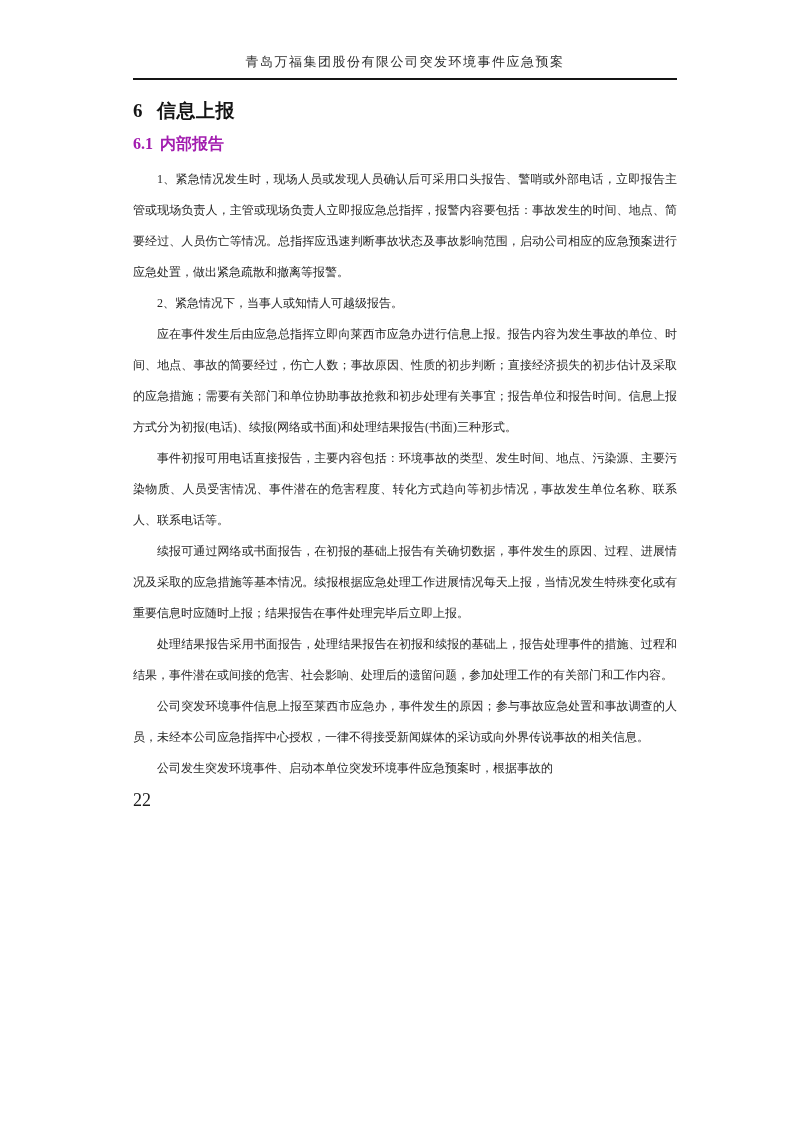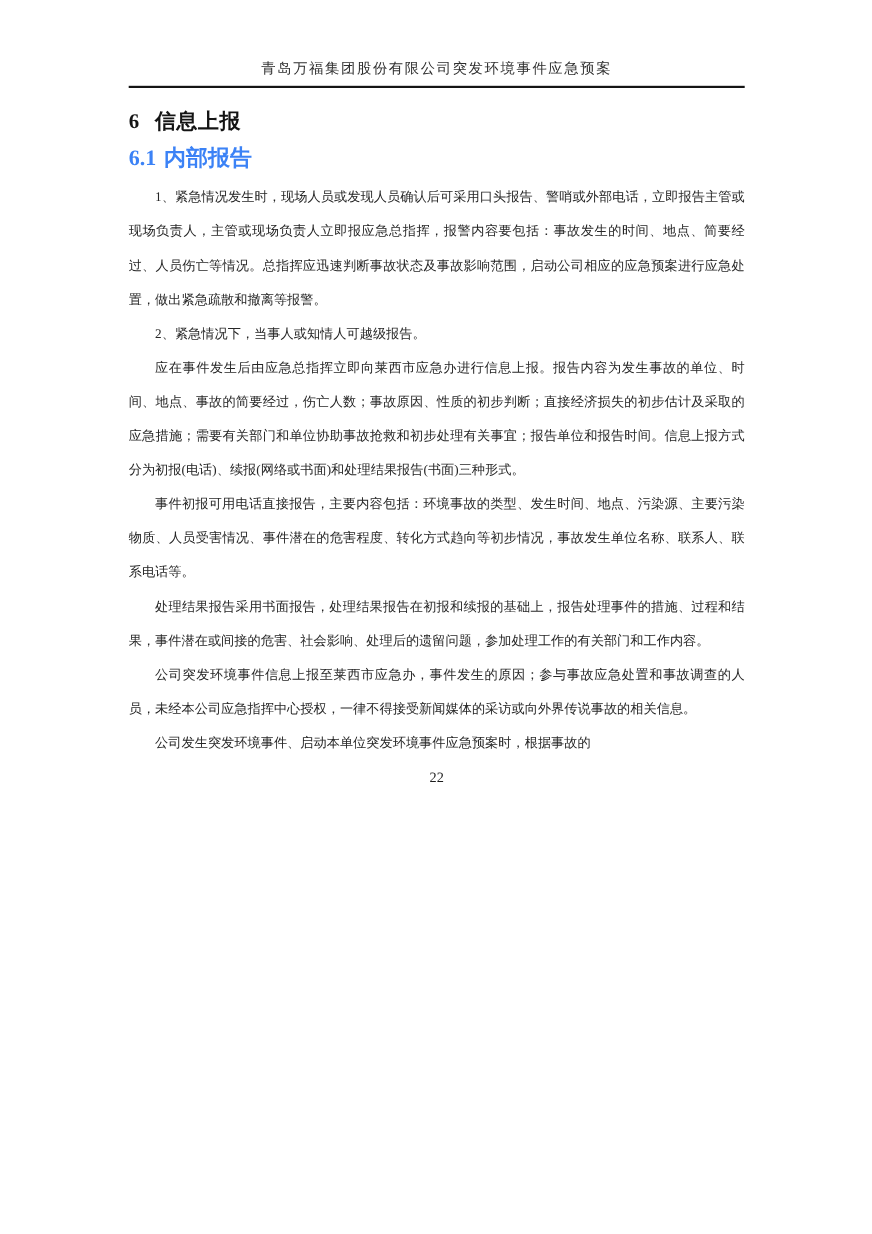--- a/index.html
+++ b/index.html
@@ -11,20 +11,21 @@
     position: relative;
     width: 793px;
     height: 1122px;
     background: #ffffff;
     overflow: hidden;
     font-family: "Liberation Serif", "DejaVu Serif", serif;
     color: #262626;
   }
   .content {
     padding: 54px 116px 0 117px; 
+    margin-left: 16px;
   }
   .doc-header {
     text-align: center;
     font-size: 13px;
     line-height: 16px;
     letter-spacing: 1.5px;
     color: #2e2e2e;
     white-space: nowrap;
   }
   .header-rule {
@@ -42,41 +43,40 @@
     letter-spacing: 0.5px;
   }
   h1.chapter-heading .num {
     font-family: "Liberation Serif", "DejaVu Serif", serif;
     margin-right: 14px;
   }
   h2.section-heading {
     margin: 8px 0 9px 0;
     font-family: "Liberation Sans", "DejaVu Sans", sans-serif;
     font-weight: bold;
-    font-size: 20px;
+    font-size: 16px;
     line-height: 22px;
-    color: #3b82f6;
+    color: #a21caf;
   }
   h2.section-heading .num {
     font-family: "Liberation Serif", "DejaVu Serif", serif;
     margin-right: 7px;
   }
   p.body-para {
     margin: 0;
     font-size: 12px;
     line-height: 31px;
     text-align: justify;
     text-indent: 2em;
     color: #262626;
     word-break: break-all;
   }
   .page-footer {
     margin-top: 8px;
-    text-align: center;
-    font-size: 13px;
+    font-size: 18px;
     line-height: 16px;
     color: #1c1c1c;
   }
 </style>
 </head>
 <body>
 
 <div class="page">
   <div class="content">
 
@@ -88,20 +88,21 @@
     </h1>
 
     <h2 class="section-heading">
       <span class="num">6.1</span><span>内部报告</span>
     </h2>
     <p class="body-para">1、紧急情况发生时，现场人员或发现人员确认后可采用口头报告、警哨或外部电话，立即报告主管或现场负责人，主管或现场负责人立即报应急总指挥，报警内容要包括：事故发生的时间、地点、简要经过、人员伤亡等情况。总指挥应迅速判断事故状态及事故影响范围，启动公司相应的应急预案进行应急处置，做出紧急疏散和撤离等报警。</p>
     <p class="body-para">2、紧急情况下，当事人或知情人可越级报告。</p>
 
     <p class="body-para">应在事件发生后由应急总指挥立即向莱西市应急办进行信息上报。报告内容为发生事故的单位、时间、地点、事故的简要经过，伤亡人数；事故原因、性质的初步判断；直接经济损失的初步估计及采取的应急措施；需要有关部门和单位协助事故抢救和初步处理有关事宜；报告单位和报告时间。信息上报方式分为初报(电话)、续报(网络或书面)和处理结果报告(书面)三种形式。</p>
     <p class="body-para">事件初报可用电话直接报告，主要内容包括：环境事故的类型、发生时间、地点、污染源、主要污染物质、人员受害情况、事件潜在的危害程度、转化方式趋向等初步情况，事故发生单位名称、联系人、联系电话等。</p>
+    <p class="body-para">续报可通过网络或书面报告，在初报的基础上报告有关确切数据，事件发生的原因、过程、进展情况及采取的应急措施等基本情况。续报根据应急处理工作进展情况每天上报，当情况发生特殊变化或有重要信息时应随时上报；结果报告在事件处理完毕后立即上报。</p>
     <p class="body-para">处理结果报告采用书面报告，处理结果报告在初报和续报的基础上，报告处理事件的措施、过程和结果，事件潜在或间接的危害、社会影响、处理后的遗留问题，参加处理工作的有关部门和工作内容。</p>
 
     <p class="body-para">公司突发环境事件信息上报至莱西市应急办，事件发生的原因；参与事故应急处置和事故调查的人员，未经本公司应急指挥中心授权，一律不得接受新闻媒体的采访或向外界传说事故的相关信息。</p>
     <p class="body-para">公司发生突发环境事件、启动本单位突发环境事件应急预案时，根据事故的</p>
 
     <div class="page-footer">22</div>
   </div>
 </div>
 
 </body></html>

